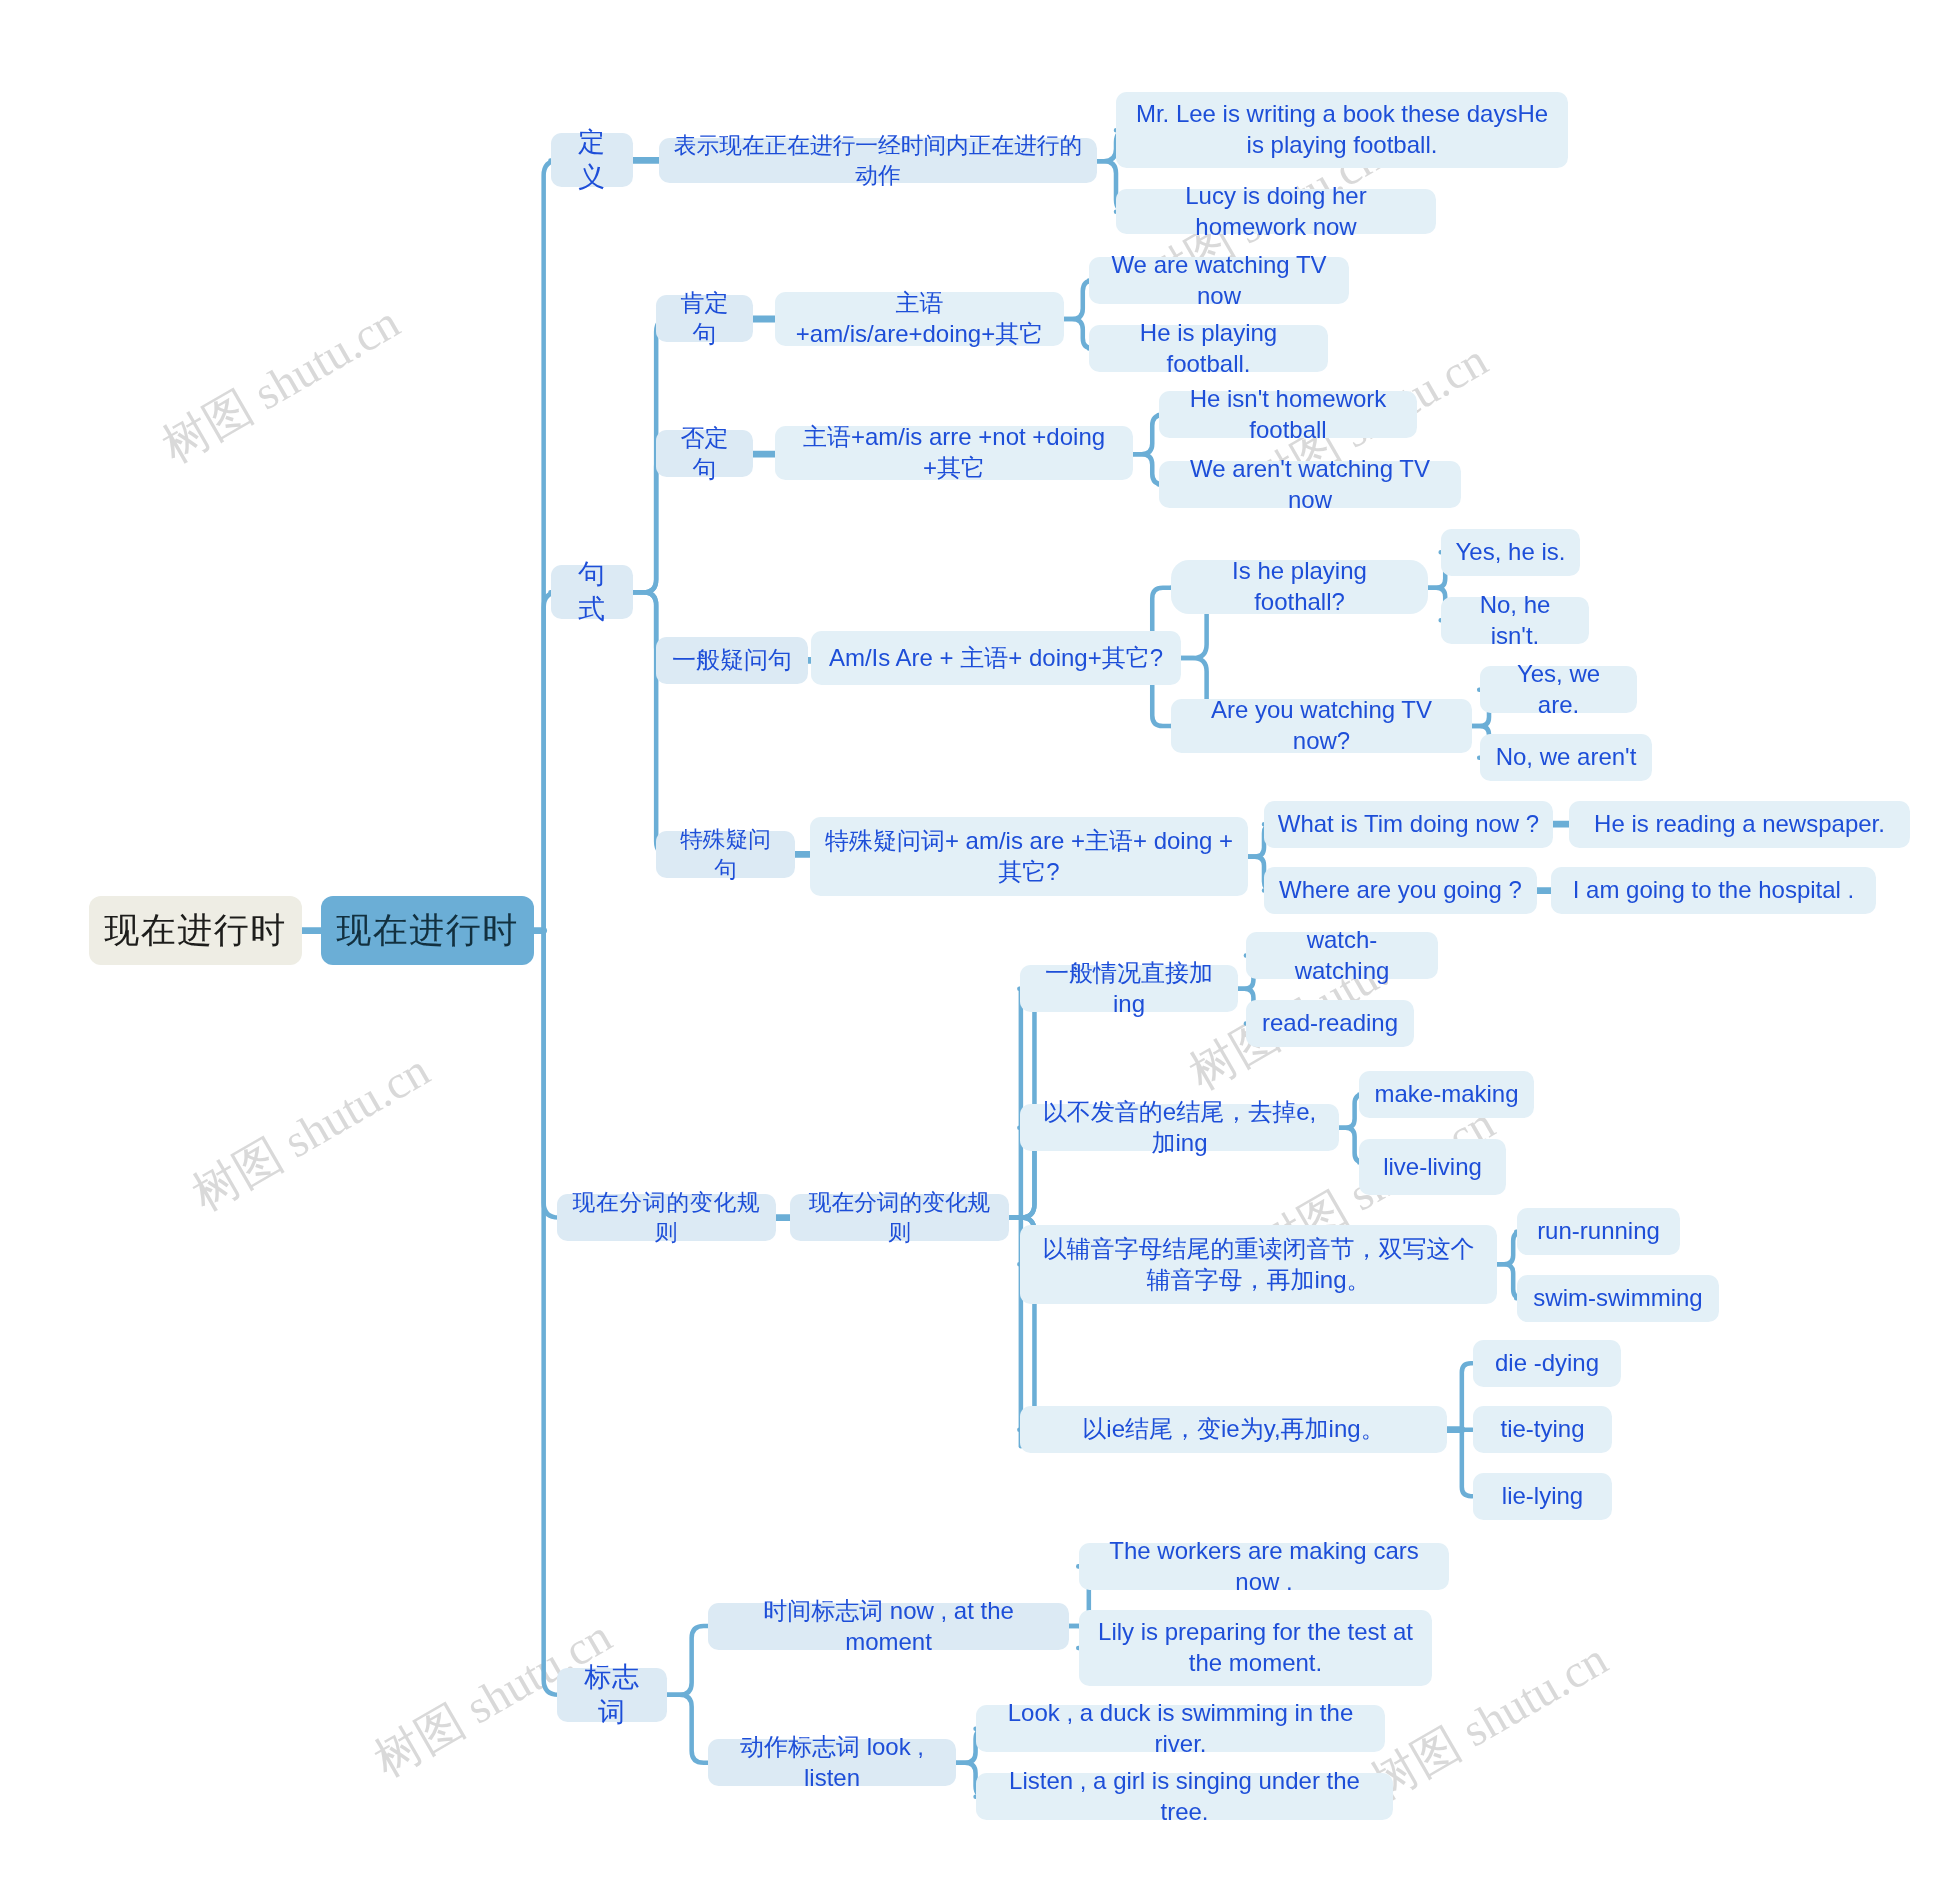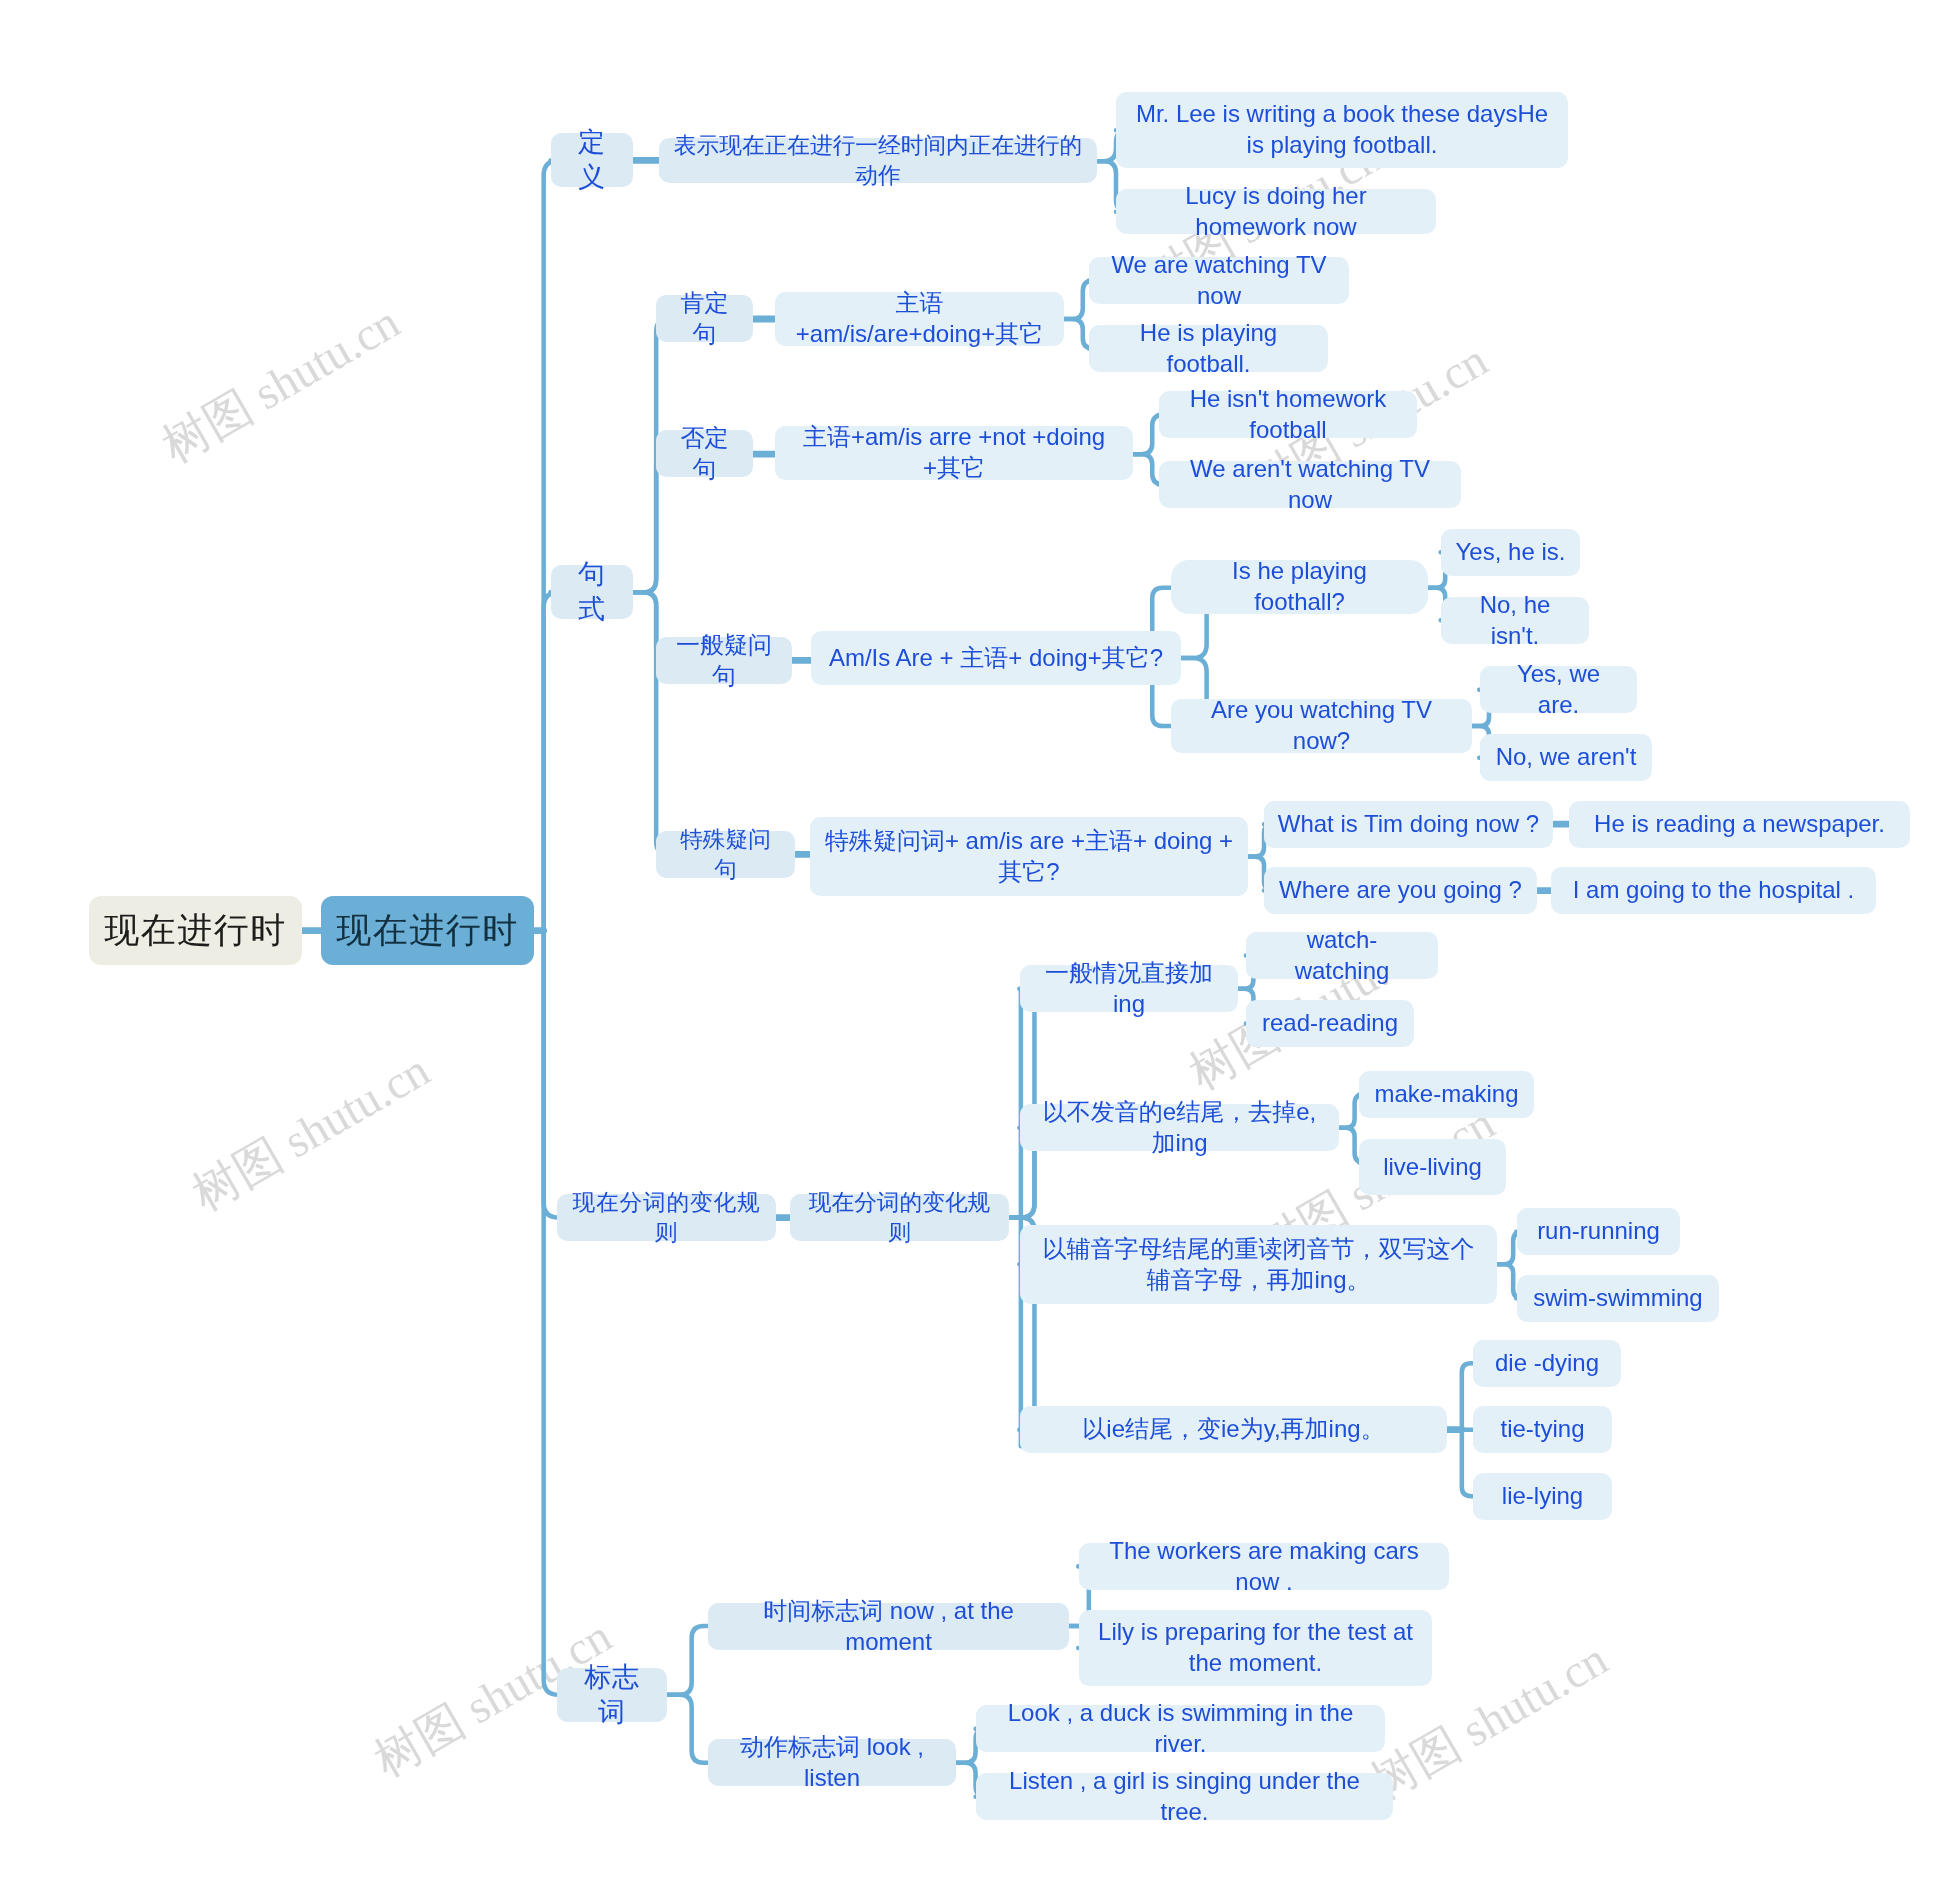--- a/index.html
+++ b/index.html
@@ -141,21 +141,21 @@
   <div class="node n-l3" style="left:656px;top:295px;width:97px;height:47px;">肯定句</div>
   <div class="node n-l4" style="left:775px;top:292px;width:289px;height:54px;">主语+am/is/are+doing+其它</div>
   <div class="node n-l5" style="left:1089px;top:257px;width:260px;height:47px;">We are watching TV now</div>
   <div class="node n-l5" style="left:1089px;top:325px;width:239px;height:47px;">He is playing football.</div>
 
   <div class="node n-l3" style="left:656px;top:430px;width:97px;height:47px;">否定句</div>
   <div class="node n-l4" style="left:775px;top:426px;width:358px;height:54px;">主语+am/is arre +not +doing +其它</div>
   <div class="node n-l5" style="left:1159px;top:391px;width:258px;height:47px;">He isn't homework football</div>
   <div class="node n-l5" style="left:1159px;top:461px;width:302px;height:47px;">We aren't watching TV now</div>
 
-  <div class="node n-l3" style="left:656px;top:637px;width:136px;height:47px;">一般疑问句</div>
+  <div class="node n-l3" style="left:656px;top:637px;width:152px;height:47px;">一般疑问句</div>
   <div class="node n-l4" style="left:811px;top:631px;width:370px;height:54px;">Am/Is Are + 主语+ doing+其它?</div>
   <div class="node n-l5" style="left:1171px;top:560px;width:257px;height:54px;border-radius:18px;">Is he playing foothall?</div>
   <div class="node n-l5" style="left:1441px;top:529px;width:139px;height:47px;">Yes, he is.</div>
   <div class="node n-l5" style="left:1441px;top:597px;width:148px;height:47px;">No, he isn't.</div>
   <div class="node n-l5" style="left:1171px;top:699px;width:301px;height:54px;">Are you watching TV now?</div>
   <div class="node n-l5" style="left:1480px;top:666px;width:157px;height:47px;">Yes, we are.</div>
   <div class="node n-l5" style="left:1480px;top:734px;width:172px;height:47px;">No, we aren't</div>
 
   <div class="node n-l3" style="left:656px;top:831px;width:139px;height:47px;font-size:22.7px;">特殊疑问句</div>
   <div class="node n-l4" style="left:810px;top:817px;width:438px;height:79px;">特殊疑问词+ am/is are +主语+ doing + 其它?</div>

